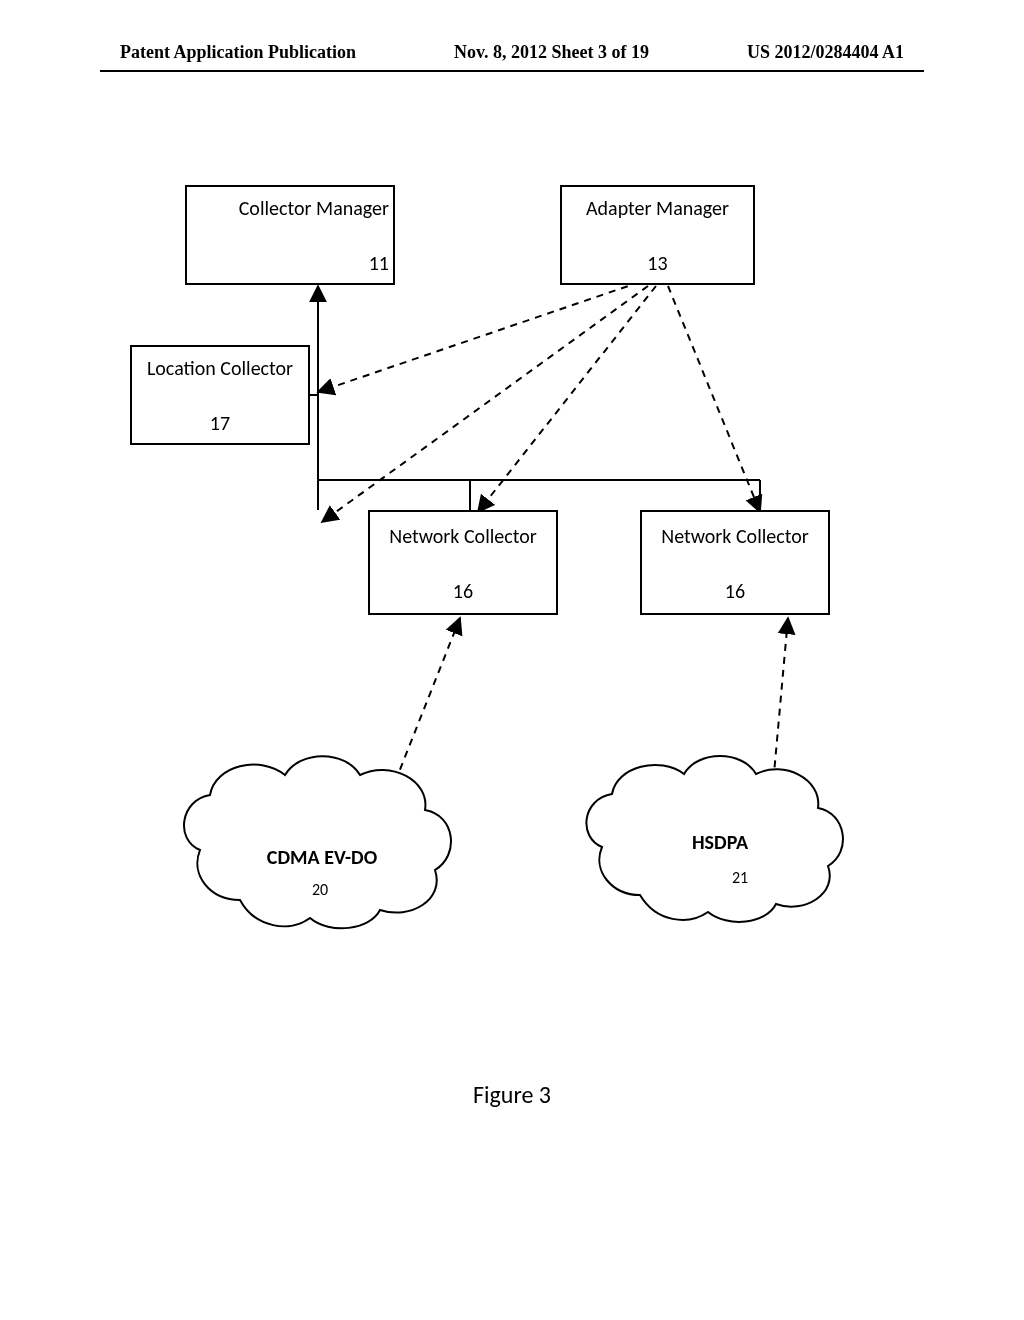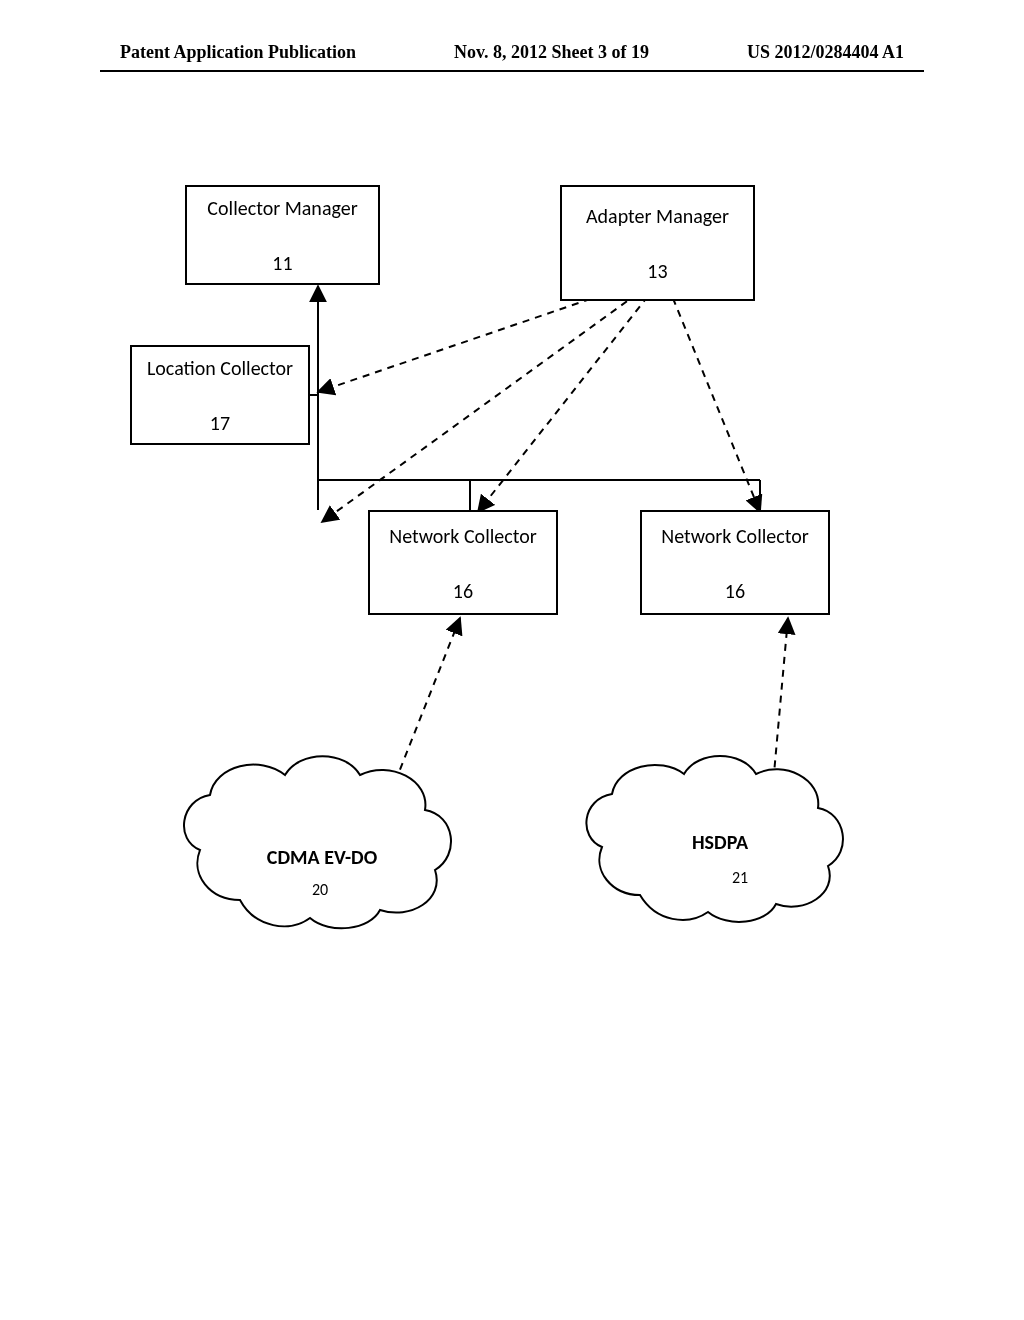--- a/index.html
+++ b/index.html
@@ -149,26 +149,26 @@
                c5 -28 48 -38 72 -20
                c14 -24 58 -24 72 0
                c28 -14 66 5 62 34
                c28 5 34 44 10 58
                c10 28 -24 48 -52 38
                c-10 20 -48 24 -68 8
                c-20 14 -52 10 -68 -17 z"></path>
     </g>
   </svg>
 
-  <div class="box" style="left:185px; top:185px; width:195px; height:100px;">
+  <div class="box" style="left:185px; top:185px; width:210px; height:100px;text-align:right;">
     <span class="title">Collector Manager</span>
     <span class="num">11</span>
   </div>
 
-  <div class="box" style="left:560px; top:185px; width:195px; height:116px;align-items:center;">
+  <div class="box" style="left:560px; top:185px; width:195px; height:100px;align-items:center;">
     <span class="title">Adapter Manager</span>
     <span class="num">13</span>
   </div>
 
   <div class="box" style="left:130px; top:345px; width:180px; height:100px;">
     <span class="title">Location Collector</span>
     <span class="num">17</span>
   </div>
 
 
@@ -181,13 +181,14 @@
     <span class="title">Network Collector</span>
     <span class="num">16</span>
   </div>
 
   <div class="cloud-label" style="left:232px; top:845px;">CDMA EV-DO</div>
   <div class="cloud-num" style="left:290px; top:880px;">20</div>
 
   <div class="cloud-label" style="left:630px; top:830px;">HSDPA</div>
   <div class="cloud-num" style="left:710px; top:868px;">21</div>
 
+  <div class="figcap" style="top:1080px;">Figure 3</div>
 </div>
 
 </body></html>

